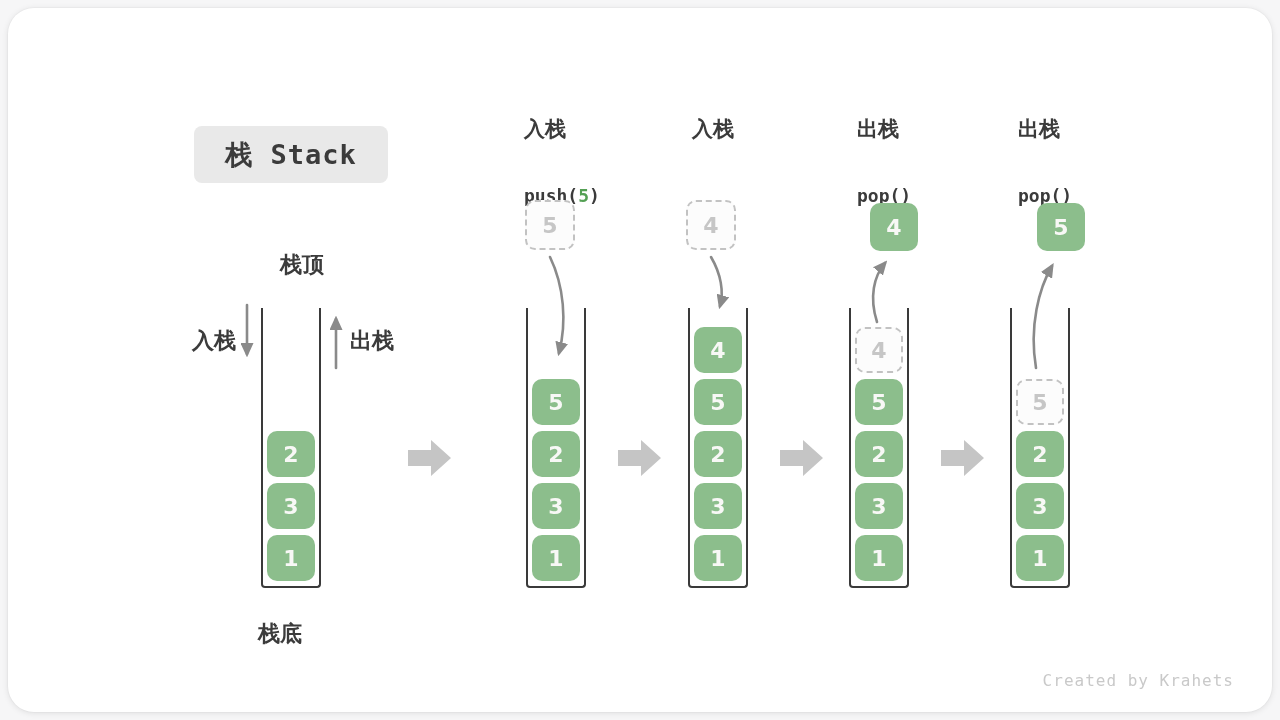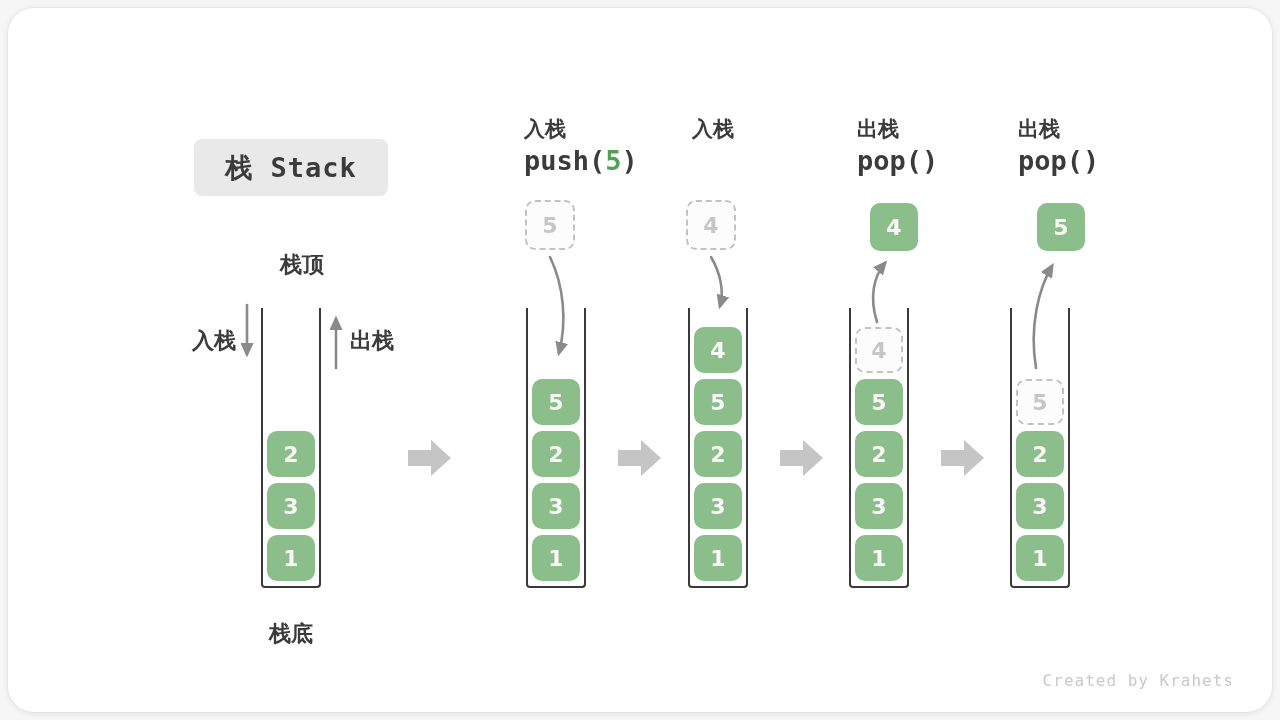--- a/index.html
+++ b/index.html
@@ -9,34 +9,34 @@
     font-family: "DejaVu Sans", "Liberation Sans", sans-serif;
     color: var(--text-dark, #3b3b3b);
   }
   .canvas { position: relative; width: 1280px; height: 720px; }
   .card {
     position: absolute; left: 8px; top: 8px; width: 1264px; height: 704px;
     background: #ffffff; border-radius: 26px;
     box-shadow: 0 1px 6px rgba(0,0,0,0.10), 0 0 0 1px rgba(0,0,0,0.02);
   }
   .title-box {
-    position: absolute; left: 186px; top: 131px; width: 194px; height: 57px;
+    position: absolute; left: 186px; top: 118px; width: 194px; height: 57px;
     background: var(--title-bg, #e9e9e9); border-radius: 8px;
     display: flex; align-items: center; justify-content: center;
   }
   .title-box span {
     font-family: "DejaVu Sans Mono", "Liberation Mono", monospace;
     font-weight: bold; font-size: 27px; color: var(--text-dark, #3b3b3b);
     letter-spacing: 1px;
   }
   .op-header { position: absolute; top: 106px; width: 170px; }
   .op-action { font-size: 21px; font-weight: bold; line-height: 30px; }
   .op-code {
     font-family: "DejaVu Sans Mono", "Liberation Mono", monospace;
-    font-size: 27px; font-weight: bold; line-height: 34px; color: var(--text-dark, #3b3b3b);
+    font-size: 18px; font-weight: bold; line-height: 34px; color: var(--text-dark, #3b3b3b); margin-top: 35px;
   }
   .op-code .arg { color: var(--code-green, #54a054); }
   .side-label { position: absolute; font-size: 22px; font-weight: bold; }
   .stack {
     position: absolute; top: 300px; width: 60px; height: 280px;
     background: #ffffff;
     border-left: 2px solid var(--wall-dark, #3a3a3a);
     border-right: 2px solid var(--wall-dark, #3a3a3a);
     border-bottom: 2px solid var(--wall-dark, #3a3a3a);
     border-radius: 0 0 4px 4px;
@@ -97,21 +97,21 @@
     <div class="op-header" style="left:849px">
       <div class="op-action">出栈</div>
       <div class="op-code"><span>pop(</span><span class="arg"></span><span>)</span></div>
     </div>
     <div class="op-header" style="left:1010px">
       <div class="op-action">出栈</div>
       <div class="op-code"><span>pop(</span><span class="arg"></span><span>)</span></div>
     </div>
 
     <div class="side-label" style="left:250px;top:242px;width:66px;text-align:right">栈顶</div>
-    <div class="side-label" style="left:250px;top:611px;width:66px;text-align:center">栈底</div>
+    <div class="side-label" style="left:250px;top:611px;width:66px;text-align:left">栈底</div>
     <div class="side-label" style="left:168px;top:318px;width:60px;text-align:right">入栈</div>
     <div class="side-label" style="left:342px;top:318px;width:60px;text-align:left">出栈</div>
 
     <div class="float-box dashed" style="left:517px;top:192px">
       <span>5</span>
     </div>
     <div class="float-box dashed" style="left:678px;top:192px">
       <span>4</span>
     </div>
     <div class="float-box solid" style="left:862px;top:195px">

